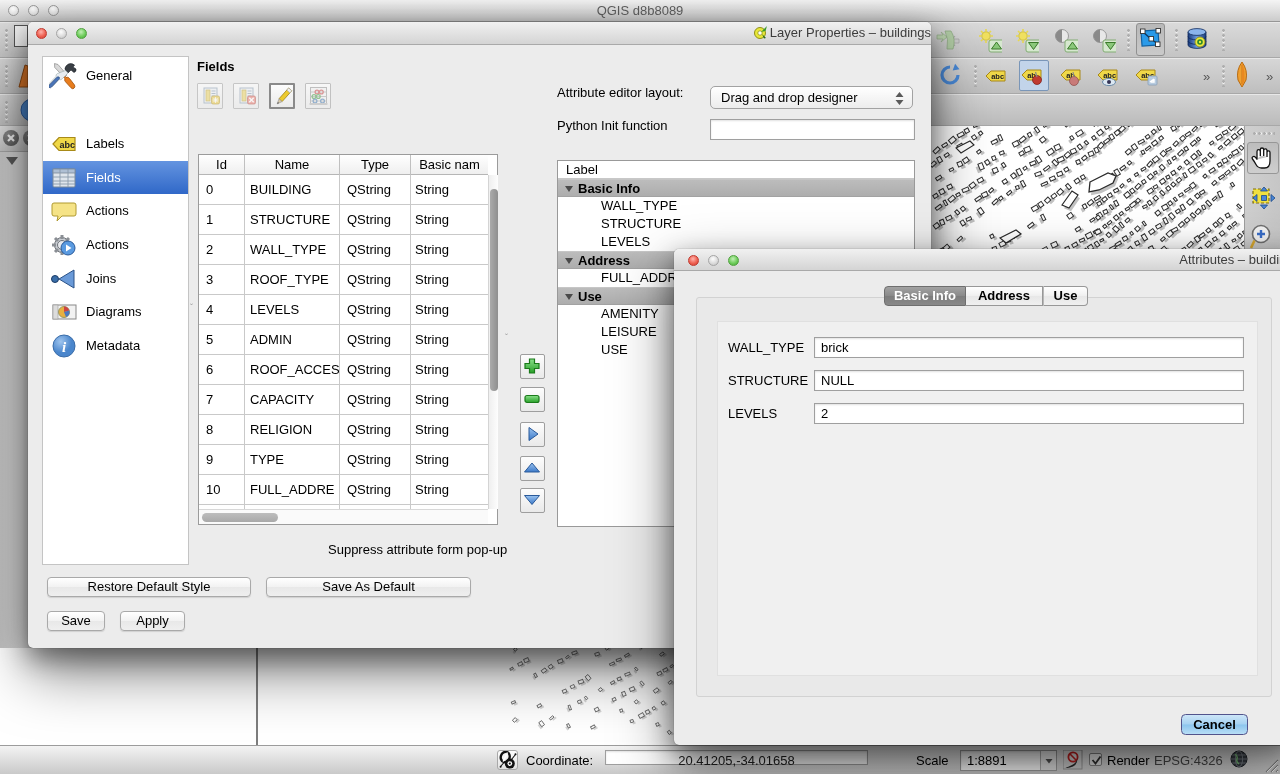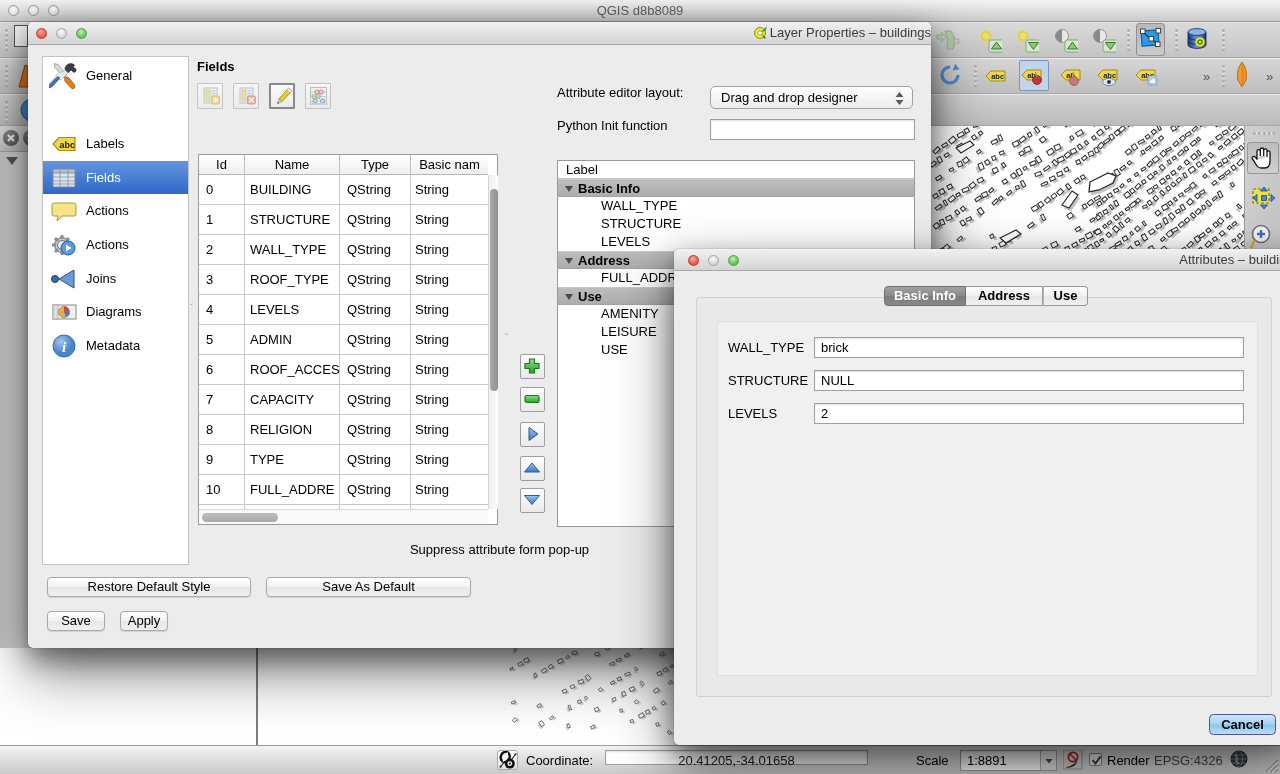--- a/index.html
+++ b/index.html
@@ -1336,39 +1336,39 @@
       <div class="throw" style="top:36px;padding-left:43px">WALL_TYPE</div>
       <div class="throw" style="top:54px;padding-left:43px">STRUCTURE</div>
       <div class="throw" style="top:72px;padding-left:43px">LEVELS</div>
       <div class="throw ghdr" style="top:90px;font-weight:bold"><span class="tri"></span>Address</div>
       <div class="throw" style="top:108px;padding-left:43px">FULL_ADDR</div>
       <div class="throw ghdr" style="top:126px;font-weight:bold"><span class="tri"></span>Use</div>
       <div class="throw" style="top:144px;padding-left:43px">AMENITY</div>
       <div class="throw" style="top:162px;padding-left:43px">LEISURE</div>
       <div class="throw" style="top:180px;padding-left:43px">USE</div>
     </div>
-    <div class="abs" style="left:300px;top:520px;width:343px;text-align:center">Suppress attribute form pop-up</div>
+    <div class="abs" style="left:300px;top:520px;width:343px;text-align:left">Suppress attribute form pop-up</div>
     <div class="abs" style="left:162px;top:280px;color:#9a9a9a;font-size:9px">ˇ</div>
     <div class="abs" style="left:477px;top:310px;color:#9a9a9a;font-size:9px">ˇ</div>
     <div class="mbtn" style="left:19px;top:555px;width:204px">Restore Default Style</div>
     <div class="mbtn" style="left:238px;top:555px;width:205px">Save As Default</div>
     <div class="mbtn" style="left:19px;top:589px;width:58px"><b style="font-weight:normal">Save</b></div>
-    <div class="mbtn" style="left:92px;top:589px;width:48px">Apply</div>
+    <div class="mbtn" style="left:92px;top:589px;width:65px">Apply</div>
 </div>
 
 <div class="dialog" id="dlg2">
  <div class="dtitle" style="border-radius:5px 0 0 0;height:22px;line-height:21px">Attributes – buildings</div>
  <div class="light lred" style="left:14px"></div>
  <div class="light lgray" style="left:34px"></div>
  <div class="light lgreen" style="left:54px"></div>
  <div class="abs" style="left:22px;top:48px;width:576px;height:400px;background:#e9e9e9;border:1px solid #d2d2d2;border-radius:3px"></div>
     <div class="abs" style="left:43px;top:72px;width:541px;height:355px;background:#f0f0f0;border:1px solid #e0e0e0"></div>
     <div class="seg on" style="left:210px;width:82px;border-radius:4px 0 0 4px;font-weight:bold">Basic Info</div>
     <div class="seg" style="left:292px;width:77px;border-left:none;font-weight:bold">Address</div>
     <div class="seg" style="left:369px;width:45px;border-left:1px solid #b8b8b8;border-radius:0 4px 4px 0;font-weight:bold">Use</div>
     <div class="abs" style="left:54px;top:91px">WALL_TYPE</div>
     <div class="inp" style="left:140px;top:88px;width:430px;height:21px;line-height:19px;padding-left:6px">brick</div>
     <div class="abs" style="left:54px;top:124px">STRUCTURE</div>
     <div class="inp" style="left:140px;top:121px;width:430px;height:21px;line-height:19px;padding-left:6px">NULL</div>
     <div class="abs" style="left:54px;top:157px">LEVELS</div>
     <div class="inp" style="left:140px;top:154px;width:430px;height:21px;line-height:19px;padding-left:6px">2</div>
-    <div class="abs" style="left:535px;top:465px;width:67px;height:21px;border:1.5px solid #52548c;border-radius:4.5px;background:linear-gradient(#cde6f8,#a6d2f2 48%,#8cc5ee 52%,#b8def6);text-align:center;line-height:19px;font-weight:bold">Cancel</div>
+    <div class="abs" style="left:507px;top:465px;width:67px;height:21px;border:1.5px solid #52548c;border-radius:4.5px;background:linear-gradient(#cde6f8,#a6d2f2 48%,#8cc5ee 52%,#b8def6);text-align:center;line-height:19px;font-weight:bold">Cancel</div>
 </div>
 
 </body></html>

